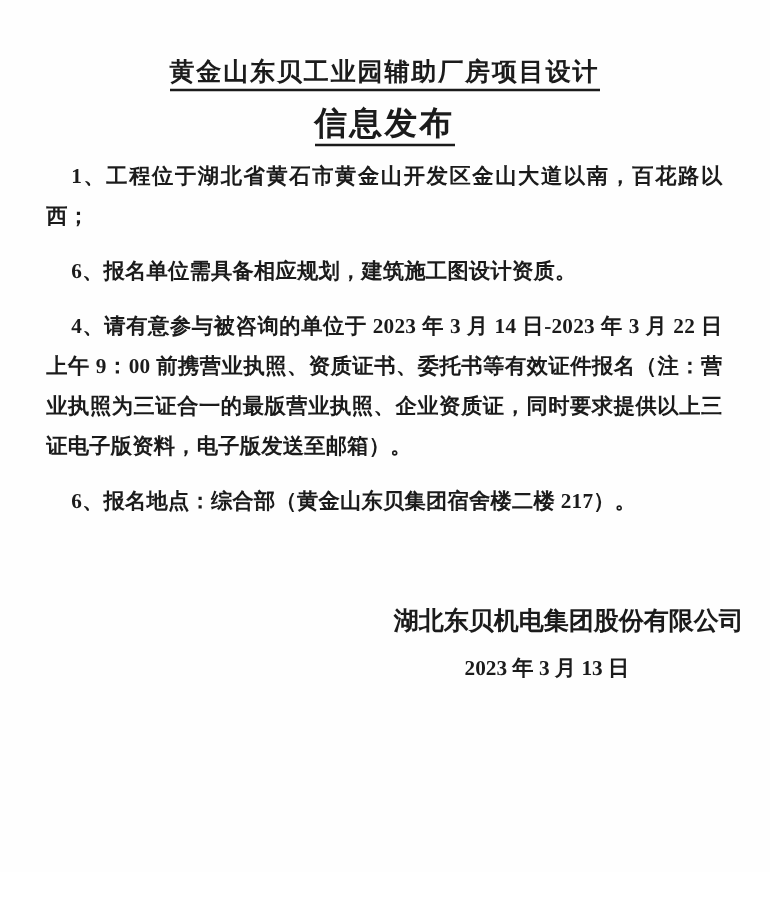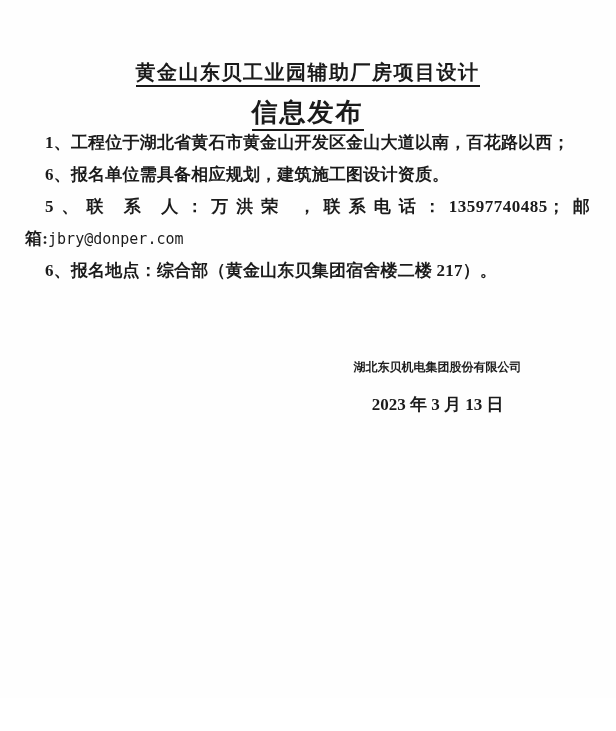--- a/index.html
+++ b/index.html
@@ -8,21 +8,21 @@
     background: #ffffff;
   }
   .page {
     position: relative;
     width: 616px;
     height: 698px;
     box-sizing: border-box;
     background: #fefefe;
     color: #1b1b1b;
     font-family: "Liberation Serif", "DejaVu Serif", serif;
-    padding: 58px 26px 0 25px;
+    padding: 44px 26px 0 25px;
     overflow: hidden;
   }
   .doc-title {
     margin: 0;
     text-align: center;
     font-size: 20px;
     line-height: 28px;
     font-weight: 700;
     letter-spacing: 1.5px;
   }
@@ -33,21 +33,21 @@
     line-height: 28px;
     font-weight: 700;
     letter-spacing: 2px;
   }
   .u {
     border-bottom: 2px solid #1b1b1b;
     padding-bottom: 2px;
   }
   .body-start { margin-top: 10px; }
   .clause {
-    margin: 0;
+    margin: 12px;
     font-size: 17px;
     line-height: 32px;
     font-weight: 700;
     text-align: justify;
     text-indent: 20px;
     letter-spacing: 0.2px;
   }
   .phone {
     font-weight: 700;
     letter-spacing: 0.5px;
@@ -60,21 +60,21 @@
   }
   .signature {
     margin-top: 64px;
     margin-left: auto;
     margin-right: 30px;
     width: 245px;
     text-align: center;
   }
   .company {
     margin: 0;
-    font-size: 12px;
+    font-size: 20px;
     line-height: 32px;
     font-weight: 700;
     white-space: nowrap;
   }
   .sig-date {
     margin: 6px 0 0 0;
     font-size: 17px;
     line-height: 32px;
     font-weight: 700;
     white-space: nowrap;
@@ -89,22 +89,22 @@
 
   <h2 class="doc-subtitle"><span class="u">信息发布</span></h2>
 
   <p class="clause body-start">1、工程位于湖北省黄石市黄金山开发区金山大道以南，百花路以西；</p>
 
 
 
 
   <p class="clause">6、报名单位需具备相应规划，建筑施工图设计资质。</p>
 
+  <p class="clause">4、请有意参与被咨询的单位于 2023 年 3 月 14 日-2023 年 3 月 22 日上午 9：00 前携营业执照、资质证书、委托书等有效证件报名（注：营业执照为三证合一的最版营业执照、企业资质证，同时要求提供以上三证电子版资料，电子版发送至邮箱）。</p>
 
-  <p class="clause"><span>5、联 系 人：万洪荣 ，联系电话：</span><span class="phone">13597740485</span><span>；邮箱:</span><span class="email">jbry@donper.com</span></p>
 
   <p class="clause">6、报名地点：综合部（黄金山东贝集团宿舍楼二楼 217）。</p>
 
   <div class="signature">
     <p class="company">湖北东贝机电集团股份有限公司</p>
     <p class="sig-date">2023 年 3 月 13 日</p>
   </div>
 
 </div>
 

